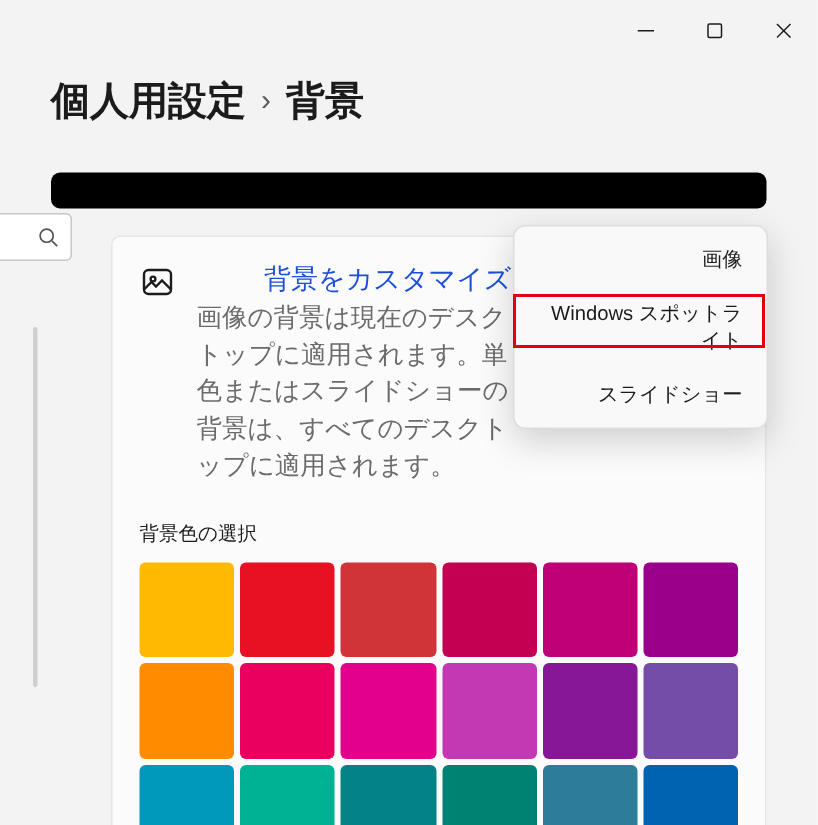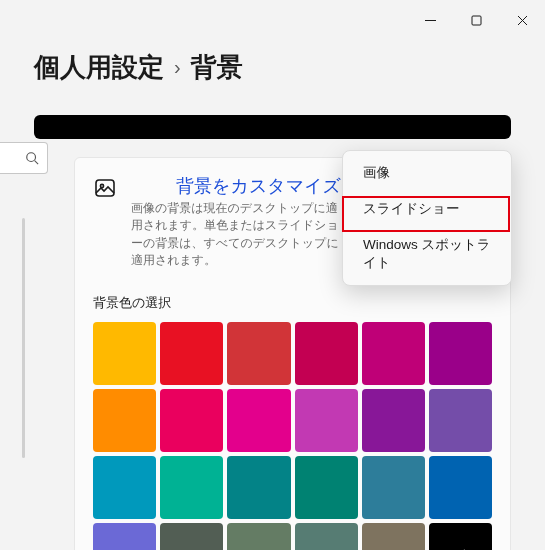--- a/index.html
+++ b/index.html
@@ -16,23 +16,23 @@
 
   .left-stub { position: absolute; left: 0; top: 142px; width: 48px; }
   .search-stub { height: 32px; border: 1px solid #c7c7c7; border-left: none; border-radius: 0 4px 4px 0; background: #fff; display: flex; justify-content: flex-end; align-items: center; padding-right: 8px; }
   .search-stub svg { width: 14px; height: 14px; stroke: #555; }
   .scroll-stub { position: absolute; left: 22px; top: 218px; width: 3px; height: 240px; background: #cfcfcf; border-radius: 2px; }
 
   .card { position: relative; margin: 0 34px 0 74px; padding: 16px 18px 20px; background: #fbfbfb; border: 1px solid #e6e6e6; border-radius: 6px; }
   .cust-row { display: flex; gap: 14px; }
   .pic-icon { width: 24px; height: 24px; flex: 0 0 24px; margin-top: 2px; }
   .cust-title { font-size: 18px; color: #1d4ed8; margin-bottom: 2px; text-align: right; }
-  .cust-desc { font-size: 12px; color: #6b6b6b; line-height: 1.45; max-width: 210px; }
+  .cust-desc { font-size: 17px; color: #6b6b6b; line-height: 1.45; max-width: 210px; }
 
-  .menu { position: absolute; top: -8px; right: -2px; width: 170px; background: #f9f9f9; border: 1px solid #ddd; border-radius: 8px; box-shadow: 0 8px 24px rgba(0,0,0,0.18); padding: 4px; z-index: 20; }
+  .menu { position: absolute; top: -8px; right: -2px; width: 170px; background: #f9f9f9; border: 1px solid #ddd; border-radius: 8px; box-shadow: 0 8px 24px rgba(0,0,0,0.18); padding: 4px; z-index: 20; text-align: right; }
   .menu-item { position: relative; padding: 9px 12px 9px 16px; font-size: 13.5px; color: #1b1b1b; border-radius: 4px; cursor: pointer; }
   .menu-item.selected::before { content: ""; position: absolute; left: 4px; top: 10px; bottom: 10px; width: 3px; background: #0067c0; border-radius: 2px; }
   .highlight { position: absolute; top: 38px; right: 0; width: 168px; height: 36px; border: 2px solid #e3000f; z-index: 30; pointer-events: none; }
 
   .sub-label { margin-top: 24px; font-size: 13px; color: #1b1b1b; }
   .swatches { margin-top: 10px; display: grid; grid-template-columns: repeat(6, 1fr); gap: 4px; }
   .swatch { aspect-ratio: 1/1; border-radius: 4px; cursor: pointer; position: relative; }
   .swatch .check { position: absolute; inset: 0; display: flex; align-items: center; justify-content: center; color: #fff; font-size: 18px; }
 </style>
 </head>
@@ -83,22 +83,22 @@
       <path d="M3 17 l5 -5 3 3 4 -4 6 6"></path>
     </svg>
     <div>
       <div class="cust-title">背景をカスタマイズ</div>
       <div class="cust-desc">画像の背景は現在のデスクトップに適用されます。単色またはスライドショーの背景は、すべてのデスクトップに適用されます。</div>
     </div>
   </div>
 
   <div class="menu" id="menu">
       <div class="menu-item">画像</div>
+      <div class="menu-item">Windows スポットライト</div>
       <div class="menu-item">スライドショー</div>
-      <div class="menu-item">Windows スポットライト</div>
     </div>
   <div class="highlight"></div>
 
   <div class="sub-label">背景色の選択</div>
   <div class="swatches" id="swatches">
       <div class="swatch" style="background: rgb(255, 185, 0);"></div>
       <div class="swatch" style="background: rgb(232, 17, 35);"></div>
       <div class="swatch" style="background: rgb(209, 52, 56);"></div>
       <div class="swatch" style="background: rgb(195, 0, 82);"></div>
       <div class="swatch" style="background: rgb(191, 0, 119);"></div>

